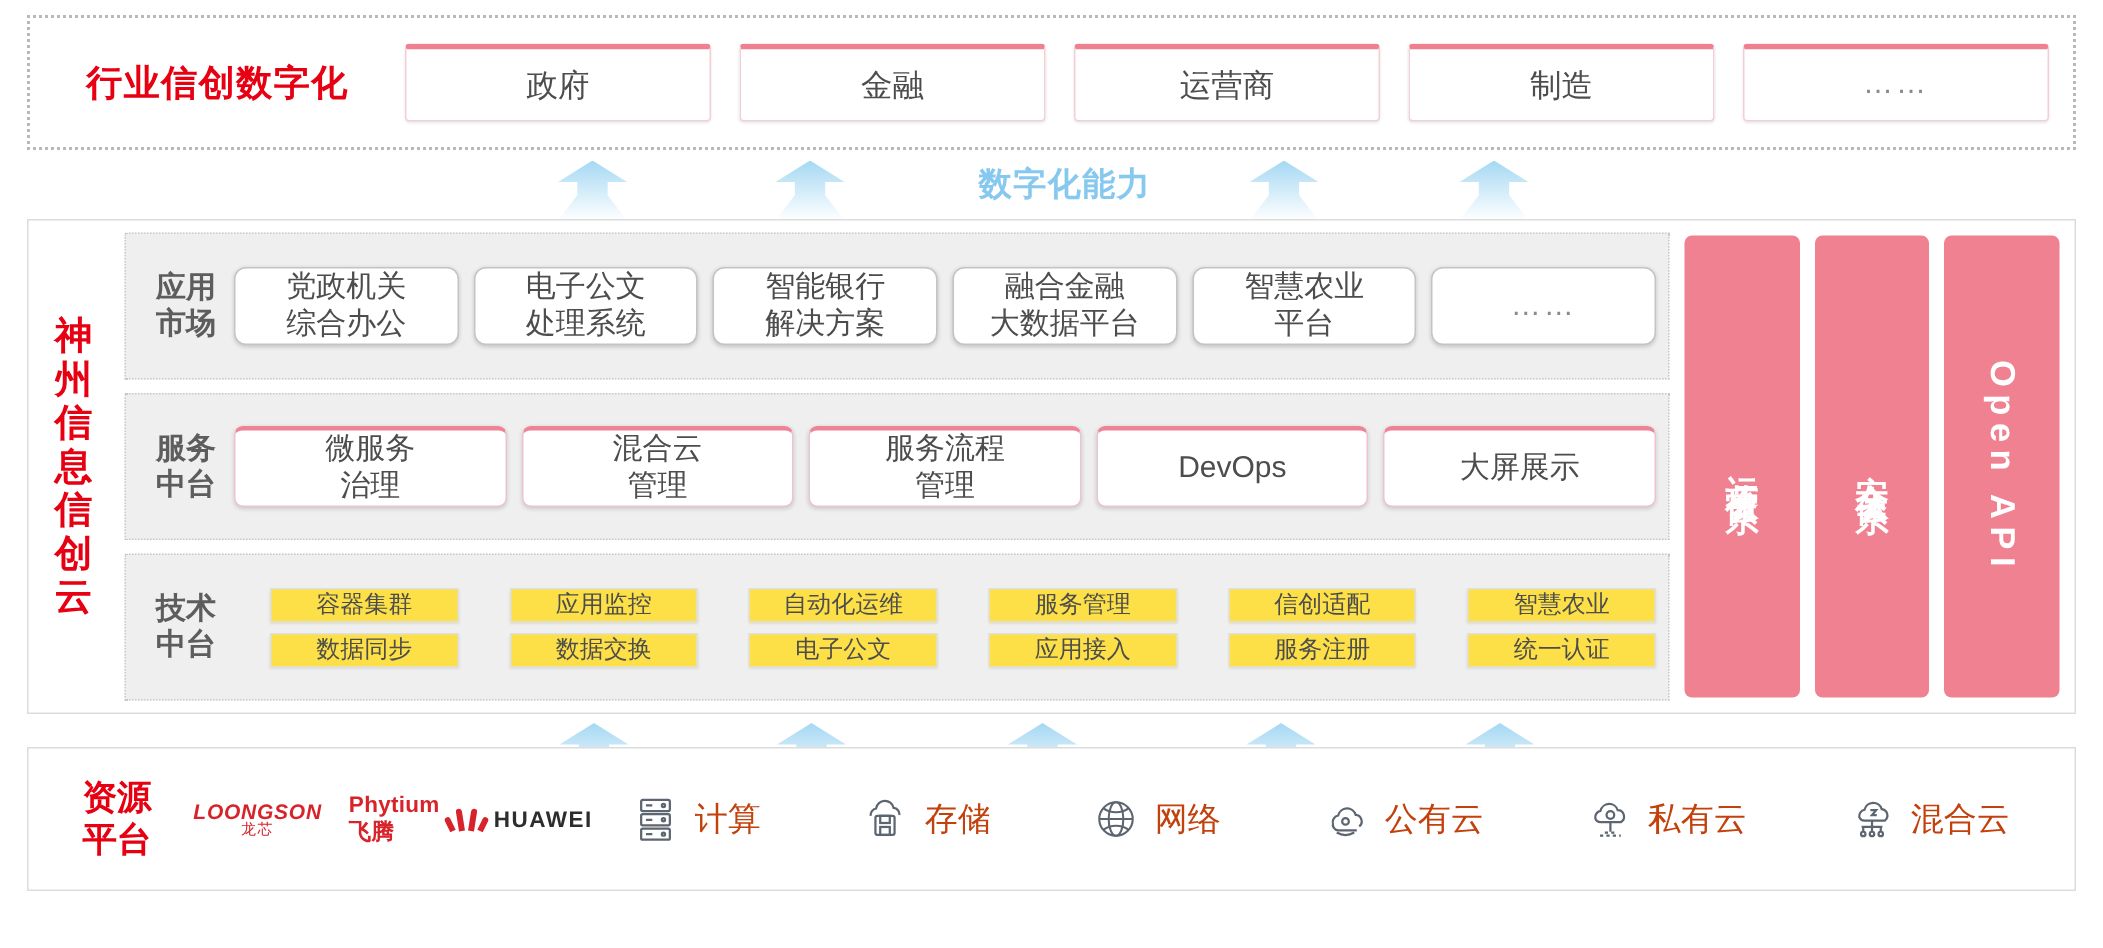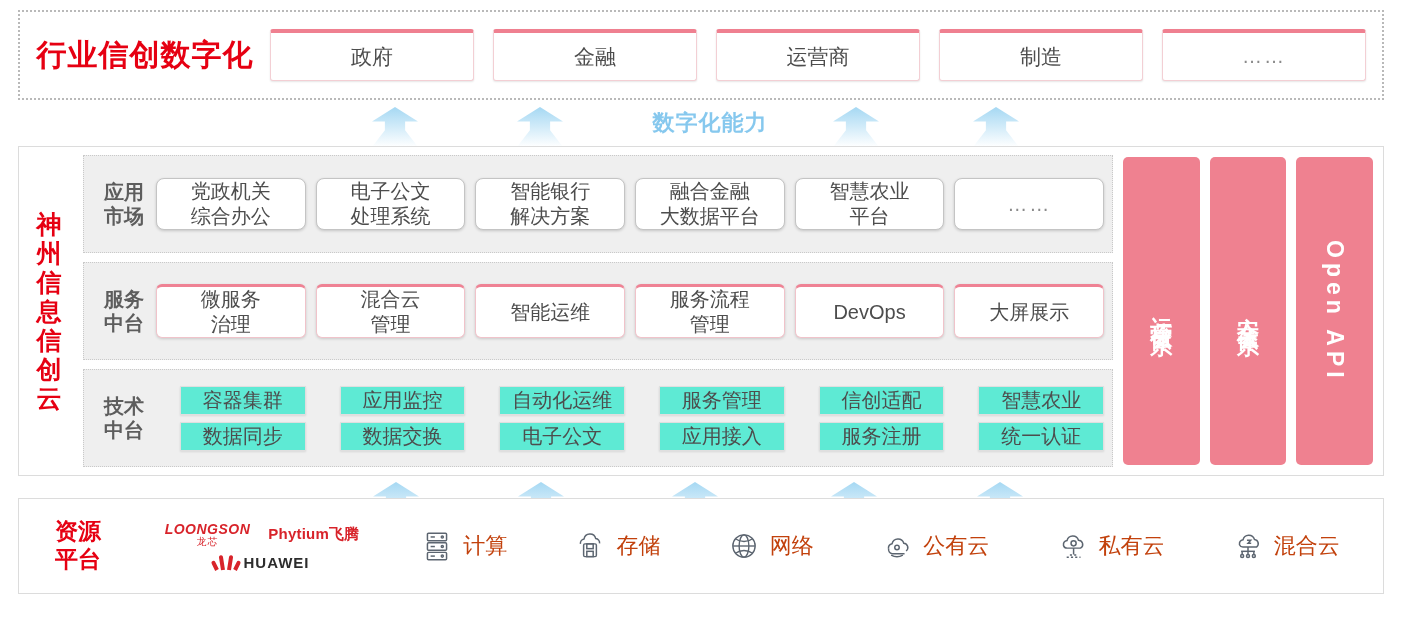--- a/index.html
+++ b/index.html
@@ -14,21 +14,21 @@
 
   
   .industry-band{
     position:absolute;left:18px;top:10px;width:1366px;height:90px;
     border:2px dotted #b9b9b9;
     box-sizing:border-box;
     display:flex;align-items:center;
   }
   .industry-title{
     width:250px;text-align:center;
-    color:#e60012;font-weight:bold;font-size:30px;
+    color:#e60012;font-weight:bold;font-size:24px;
     letter-spacing:1px;
     flex:none;
   }
   .industry-cards{
     flex:1;display:flex;gap:19px;padding-right:16px;
   }
   .industry-card{
     flex:1;height:52px;
     background:#ffffff;
     border:1px solid #f3cfd4;
@@ -98,23 +98,23 @@
     display:flex;align-items:center;justify-content:center;text-align:center;
     font-size:20px;color:#4d4d4d;line-height:1.25;
     box-shadow:0 1px 3px rgba(0,0,0,.16);
     box-sizing:border-box;
   }
 
   
   .tech-stack{flex:1;display:flex;flex-direction:column;gap:7px;}
   .tech-line{flex:1;display:flex;gap:10px;}
   .tech-card{
-    flex:1;background:#5eead4;border:1px solid #dfdfdf;
+    flex:1;background:#fde047;border:1px solid #dfdfdf;
     display:flex;align-items:center;justify-content:center;
-    font-size:20px;color:#4d4d4d;
+    font-size:16px;color:#4d4d4d;
     box-shadow:0 1px 2px rgba(0,0,0,.10);
     box-sizing:border-box;
     margin-left:24px;
   }
 
   
   .pillars{width:250px;flex:none;display:flex;gap:10px;padding:2px 0 2px 0;}
   .pillar{
     flex:1;background:#ef8190;border-radius:5px;
     display:flex;align-items:center;justify-content:center;
@@ -133,21 +133,21 @@
   .res-panel{
     position:absolute;left:18px;top:498px;width:1366px;height:96px;
     border:1px solid #dcdcdc;background:#ffffff;box-sizing:border-box;
     display:flex;align-items:center;
   }
   .res-title{
     width:118px;flex:none;text-align:center;
     color:#e60012;font-weight:bold;font-size:23px;line-height:1.2;
   }
   .vendors{
-    width:250px;flex:none;display:flex;flex-direction:column;
+    width:250px;flex:none;display:flex;flex-direction:row;
     align-items:center;justify-content:center;gap:7px;
   }
   .vendor-line{display:flex;align-items:center;justify-content:center;gap:18px;}
   .loongson{display:flex;flex-direction:column;align-items:center;line-height:1;}
   .loongson .ls-en{
     color:#d8232a;font-weight:bold;font-size:14px;font-style:italic;letter-spacing:.5px;
   }
   .loongson .ls-cn{color:#d8232a;font-size:10px;letter-spacing:1px;margin-top:1px;}
   .phytium{color:#d8232a;font-weight:bold;font-size:15px;letter-spacing:.2px;}
   .huawei{display:flex;align-items:center;gap:7px;}
@@ -260,21 +260,20 @@
                 <div>微服务</div>
                 <div>治理</div>
               </div>
             </div>
             <div class="svc-card">
               <div>
                 <div>混合云</div>
                 <div>管理</div>
               </div>
             </div>
-            <div class="svc-card">智能运维</div>
             <div class="svc-card">
               <div>
                 <div>服务流程</div>
                 <div>管理</div>
               </div>
             </div>
             <div class="svc-card">DevOps</div>
             <div class="svc-card">大屏展示</div>
           </div>
         </div>

